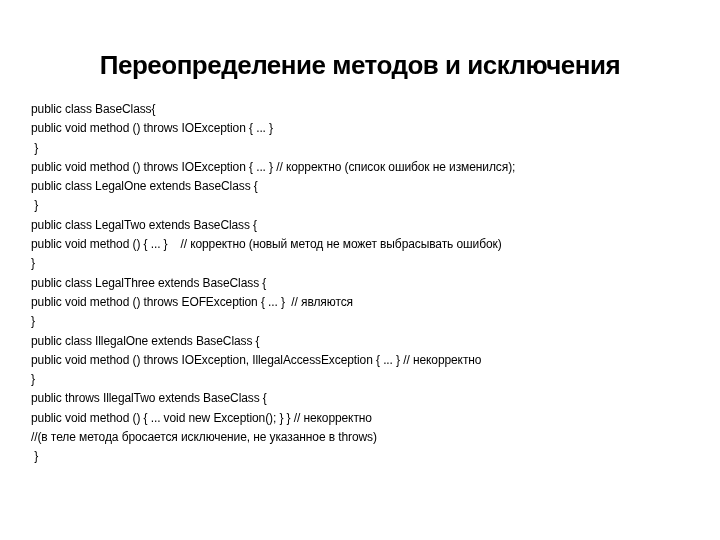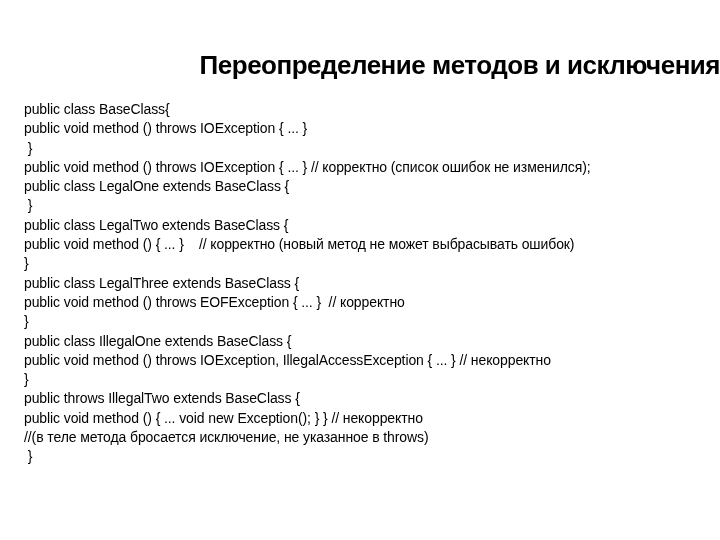--- a/index.html
+++ b/index.html
@@ -15,32 +15,32 @@
     overflow: hidden;
     font-family: "Liberation Sans", sans-serif;
     color: #000000;
   }
   .slide-title {
     position: absolute;
     top: 50px;
     left: 0;
     right: 0;
     margin: 0;
-    text-align: right;
+    text-align: center;
     font-size: 26px;
     font-weight: bold;
     letter-spacing: -0.5px;
     color: #000000;
   }
   .code-block {
     position: absolute;
-    left: 24px;
+    left: 31px;
     top: 100px;
     right: 14px;
-    font-size: 14px;
+    font-size: 12px;
     line-height: 19.3px;
     letter-spacing: -0.1px;
     color: #000000;
   }
   .code-line {
     white-space: pre-wrap;
     min-height: 19.3px;
   }
 </style>
 </head>
@@ -52,21 +52,21 @@
     <div class="code-line">public class BaseClass{</div>
     <div class="code-line">public void method () throws IOException { ... }</div>
     <div class="code-line"> }</div>
     <div class="code-line">public void method () throws IOException { ... } // корректно (список ошибок не изменился);</div>
     <div class="code-line">public class LegalOne extends BaseClass {</div>
     <div class="code-line"> }</div>
     <div class="code-line">public class LegalTwo extends BaseClass {</div>
     <div class="code-line">public void method () { ... }    // корректно (новый метод не может выбрасывать ошибок)</div>
     <div class="code-line">}</div>
     <div class="code-line">public class LegalThree extends BaseClass {</div>
-    <div class="code-line">public void method () throws EOFException { ... }  // корректно</div>
+    <div class="code-line">public void method () throws EOFException { ... }  // являются</div>
     <div class="code-line">}</div>
     <div class="code-line">public class IllegalOne extends BaseClass {</div>
     <div class="code-line">public void method () throws IOException, IllegalAccessException { ... } // некорректно</div>
     <div class="code-line">}</div>
     <div class="code-line">public throws IllegalTwo extends BaseClass {</div>
     <div class="code-line">public void method () { ... void new Exception(); } } // некорректно</div>
     <div class="code-line">//(в теле метода бросается исключение, не указанное в throws)</div>
     <div class="code-line"> }</div>
   </div>
 </div>

